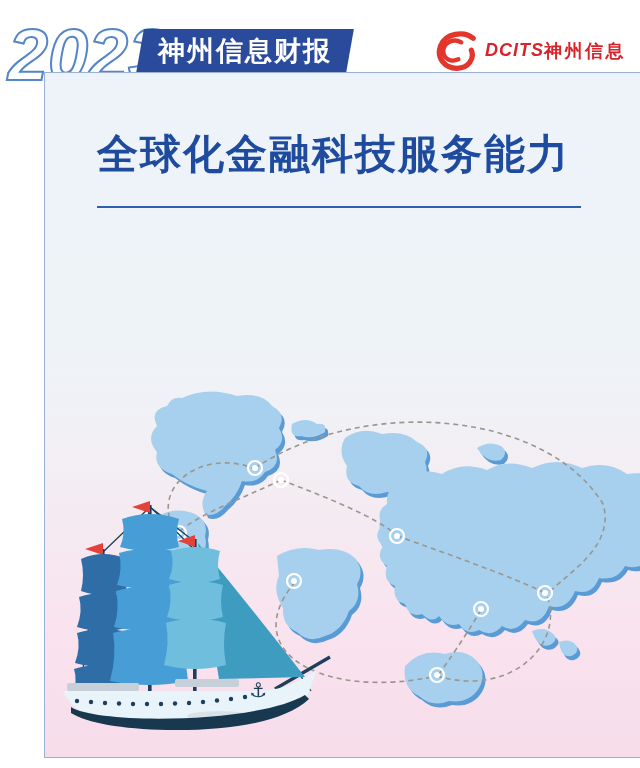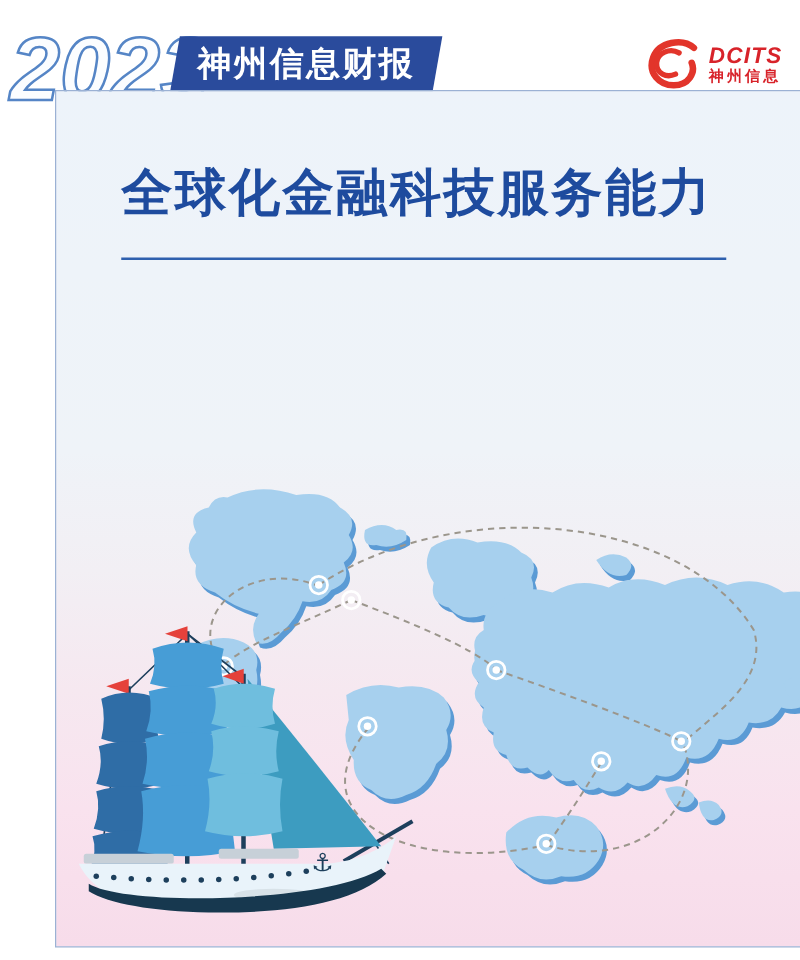--- a/index.html
+++ b/index.html
@@ -11,23 +11,23 @@
   .year-svg{position:absolute;left:4px;top:14px;width:170px;height:84px;}
   .badge{
     position:absolute;left:140px;top:29px;height:44px;line-height:44px;
     padding:0 18px;background:#2a4b9c;transform:skewX(-10deg);
   }
   .badge-label{
     display:inline-block;transform:skewX(10deg);color:#ffffff;
     font-size:27px;font-weight:700;letter-spacing:2px;white-space:nowrap;
   }
   .logo{position:absolute;right:14px;top:30px;display:flex;align-items:center;gap:6px;}
-  .logo-text{display:flex;flex-direction:column;line-height:1.05;justify-content:center;}
+  .logo-text{display:flex;flex-direction:row;line-height:1.05;justify-content:center;}
   .logo-brand{font-size:18px;font-weight:900;font-style:italic;color:#d8232a;letter-spacing:1px;}
-  .logo-cn{font-size:12px;font-weight:700;color:#d8232a;letter-spacing:2.5px;margin-top:1px;}
+  .logo-cn{font-size:18px;font-weight:700;color:#d8232a;letter-spacing:2.5px;margin-top:1px;}
   
   .card{
     position:absolute;left:8px;top:72px;width:623px;height:684px;
     border:1px solid #9bb1d4;overflow:hidden;
     background:linear-gradient(180deg,
       #edf3fa 0%, #eff3f8 42%, #f2eff4 56%,
       #f6e8f0 70%, #f9e2ee 84%, #f7dcea 100%);
     margin-left:36px;
   }
   .heading{

